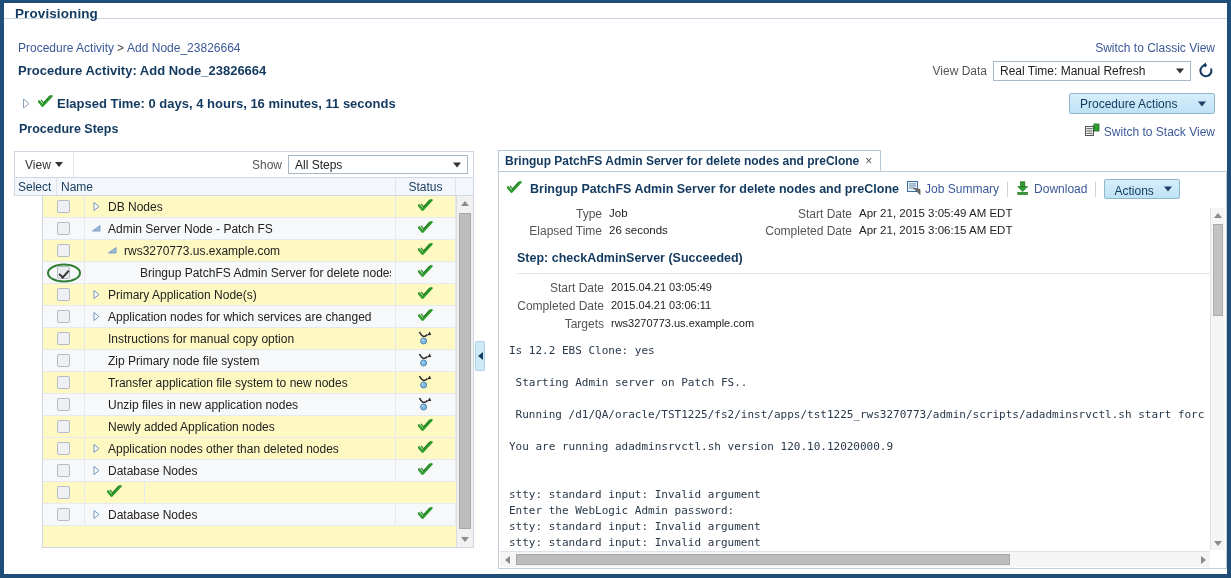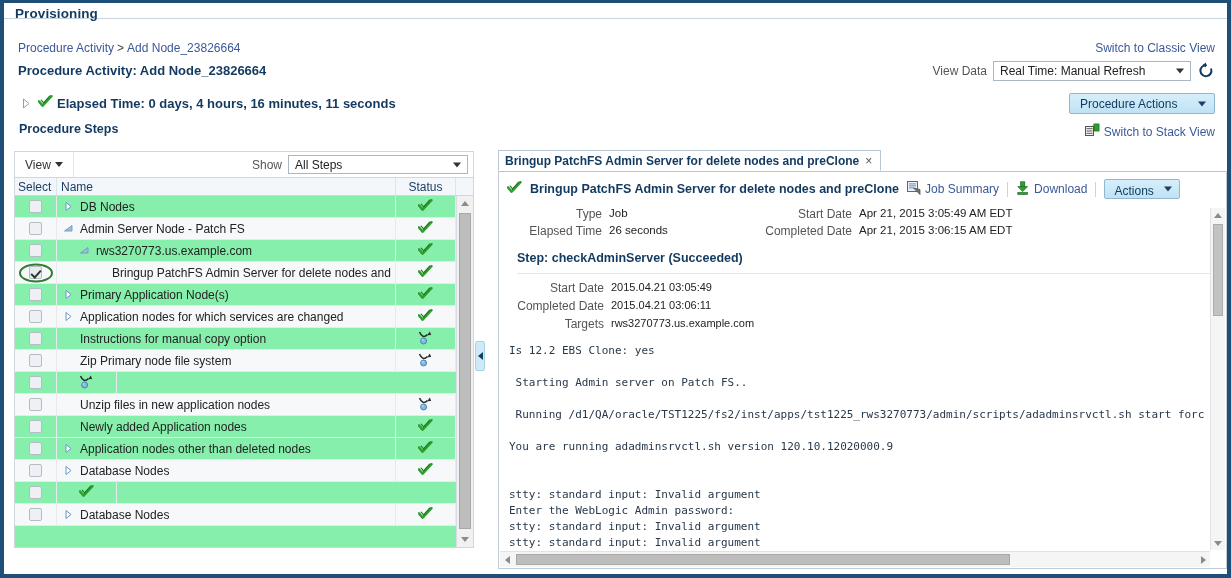--- a/index.html
+++ b/index.html
@@ -165,21 +165,22 @@
   }
   .lp-head .c-status {
     width: 60px; border-right: 1px solid #dde4ec;
     display: flex; align-items: center; justify-content: center;
   }
   .lp-head .c-pad { width: 17px; }
 
   .lp-body {
     position: relative; height: 352px;
     border: 1px solid #cfd8e2; border-top: none; overflow: hidden;
-    background: #86efac;
+    background: #fef9c3;
+    margin-left: 28px;
   }
   .lp-rows { position: absolute; left:0; top:0; right: 17px; bottom: 0; }
   .trow {
     display: flex; height: 22px; align-items: center;
     border-bottom: 1px solid #e6eaef; font-size: 12px; color: #222;
   }
   .trow.alt { background: #f7f8fa; }
   .trow .c-sel {
     width: 42px; display: flex; align-items: center; justify-content: center;
     border-right: 1px solid #e6eaef; height: 100%; position: relative;
@@ -597,20 +598,27 @@
                   <path d="M1.5 2 C3.5 6.5 6 8 9.5 4.5" fill="none" stroke="#2d2d2d" stroke-width="1.6"></path>
                   <path d="M11.8 1.4 L13.2 4.9 L9.2 5.2 Z" fill="#2d2d2d"></path>
                   <circle cx="5.6" cy="11" r="3" fill="#7fb8e0" stroke="#3f7fae" stroke-width="0.9"></circle>
                   <ellipse cx="4.7" cy="9.9" rx="1.1" ry="0.7" fill="#cfe8f7"></ellipse>
                 </svg></span>
             </div>
           </div>
           <div class="trow">
             <div class="c-sel">
               <span class="cb"></span>
+            </div>
+            <div class="c-name">
+              <span style="display: inline-block; width: 6px; flex: 0 0 auto;"></span>
+              <span class="expander">
+                <svg width="11" height="11" viewBox="0 0 11 11"></svg>
+              </span>
+              <span class="nm" style="margin-left: 5px;">Transfer application file system to new nodes</span>
             </div>
             <div class="c-status">
               <span><svg width="16" height="15" viewBox="0 0 16 15">
                   <path d="M1.5 2 C3.5 6.5 6 8 9.5 4.5" fill="none" stroke="#2d2d2d" stroke-width="1.6"></path>
                   <path d="M11.8 1.4 L13.2 4.9 L9.2 5.2 Z" fill="#2d2d2d"></path>
                   <circle cx="5.6" cy="11" r="3" fill="#7fb8e0" stroke="#3f7fae" stroke-width="0.9"></circle>
                   <ellipse cx="4.7" cy="9.9" rx="1.1" ry="0.7" fill="#cfe8f7"></ellipse>
                 </svg></span>
             </div>
           </div>

